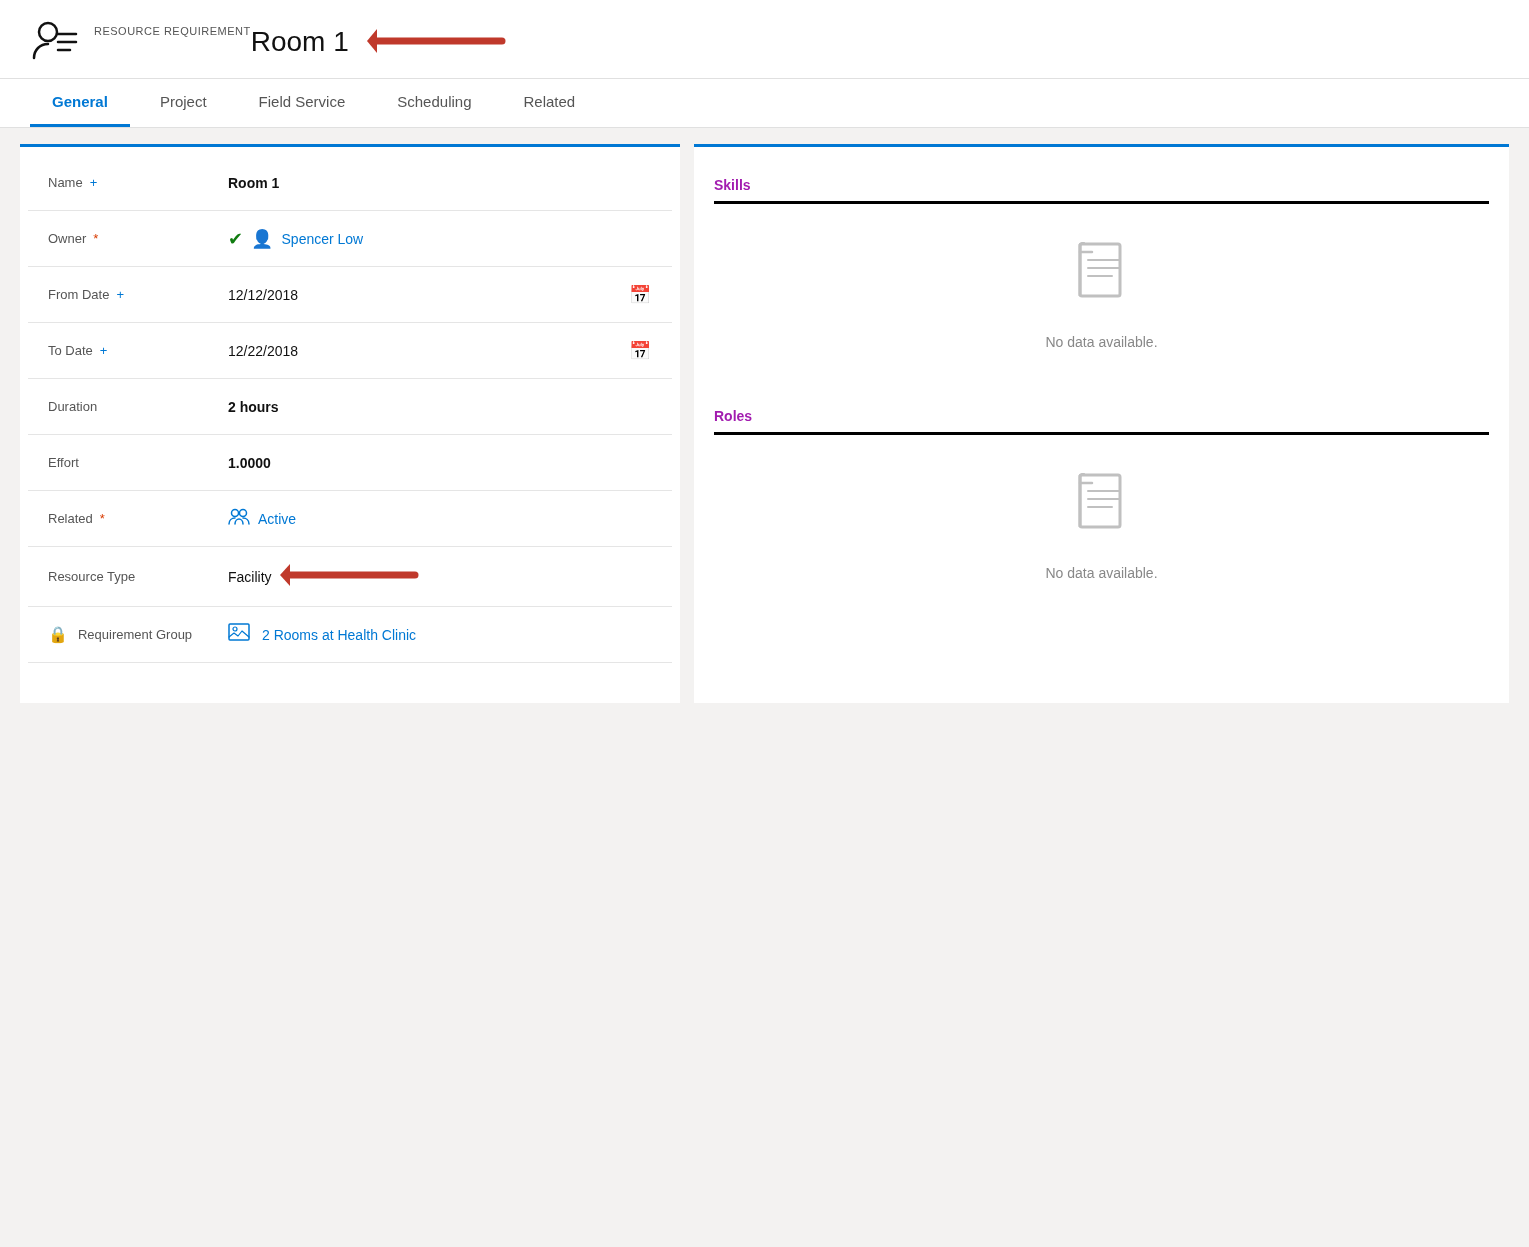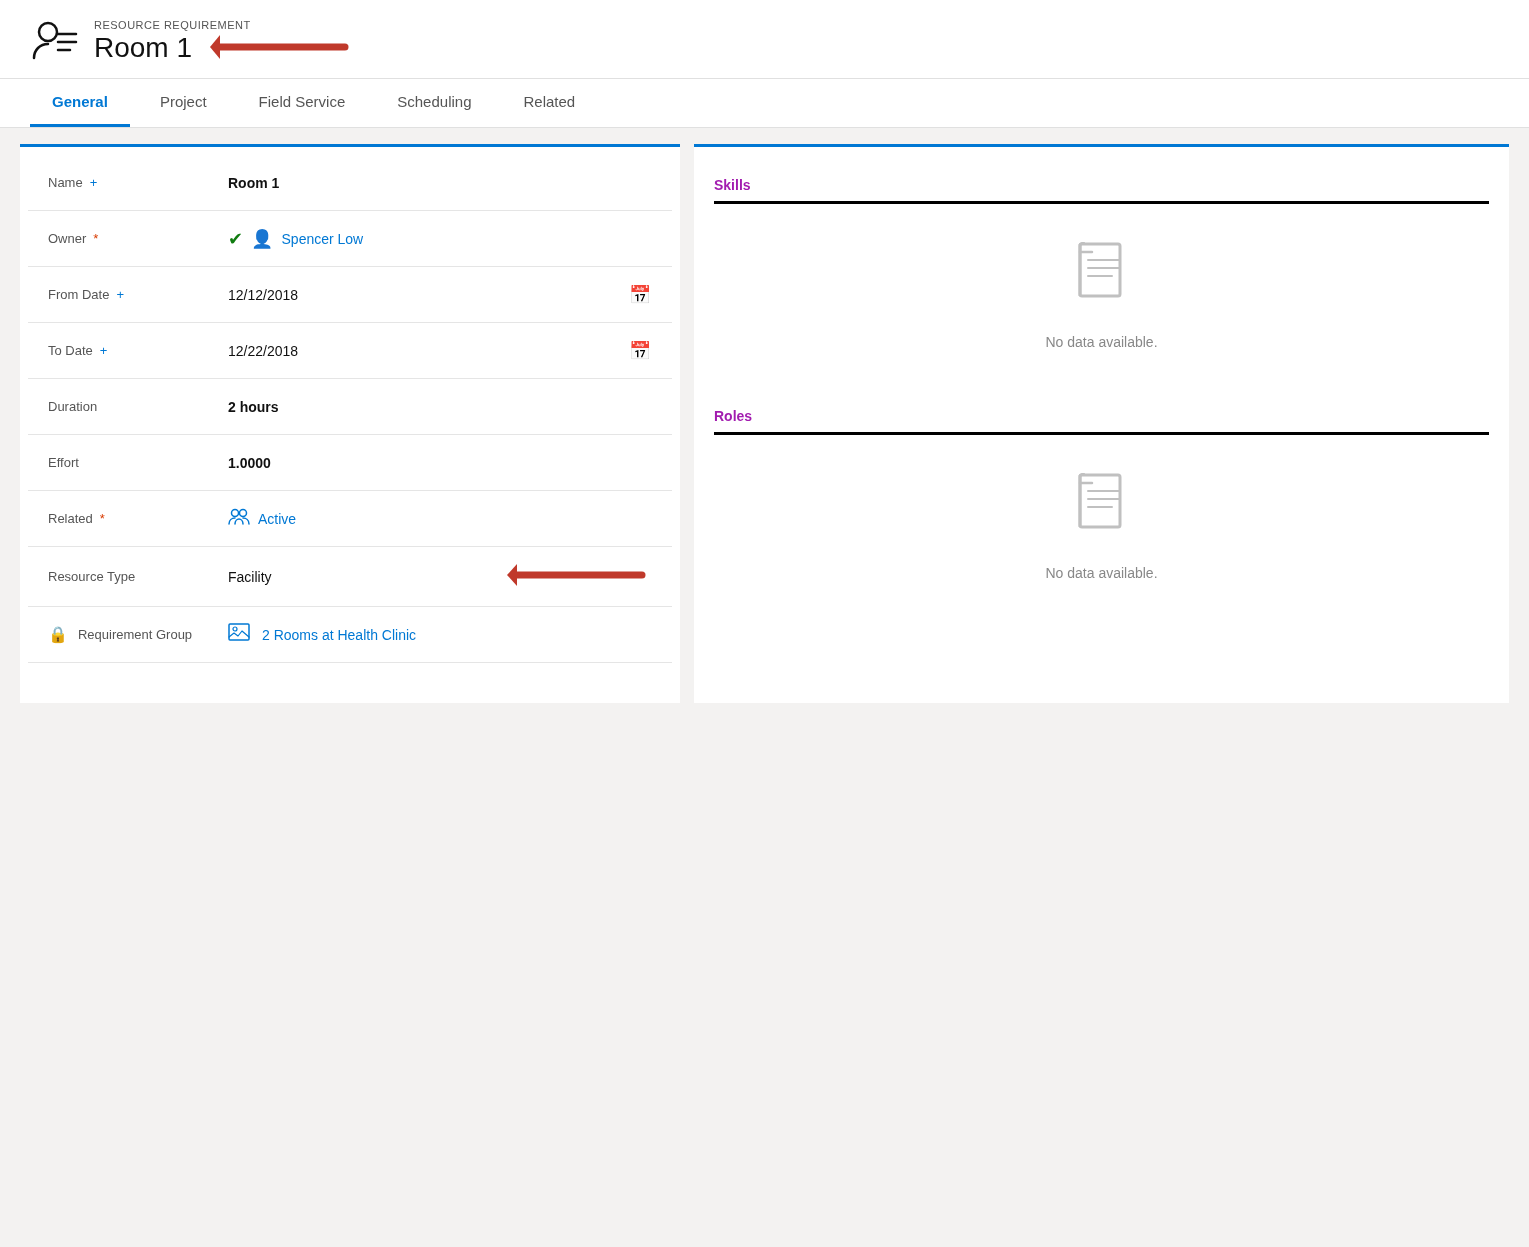--- a/index.html
+++ b/index.html
@@ -20,21 +20,21 @@
       border-bottom: 1px solid #e0e0e0;
     }
     .header-icon {
       font-size: 38px;
       color: #111;
       display: flex;
       align-items: center;
     }
     .header-text {
       display: flex;
-      flex-direction: column;
+      flex-direction: row;
     }
     .header-subtitle {
       font-size: 11px;
       color: #555;
       text-transform: uppercase;
       letter-spacing: 0.5px;
       font-weight: 400;
     }
     .header-title-row {
       display: flex;
@@ -295,21 +295,21 @@
           </svg>
         </span>
         <span>Active</span>
       </div>
     </div>
 
     <div class="form-row">
       <div class="form-label">
         <span>Resource Type</span>
       </div>
-      <div class="form-value" style="justify-content:space-between;">
+      <div class="form-value" style="">
         <span>Facility</span>
         <span class="red-arrow-svg">
           <svg width="145" height="28" viewBox="0 0 145 28">
             <line x1="10" y1="14" x2="135" y2="14" stroke="#c0392b" stroke-width="7" stroke-linecap="round"></line>
             <polygon points="10,3 10,25 0,14" fill="#c0392b"></polygon>
           </svg>
         </span>
       </div>
     </div>
 

